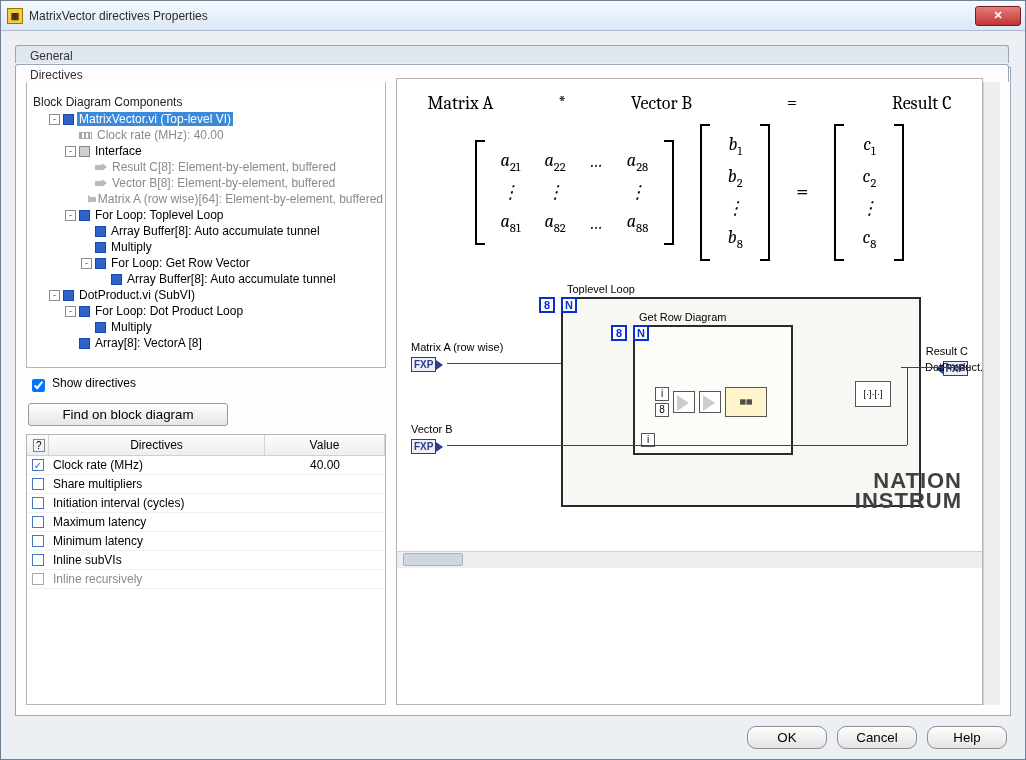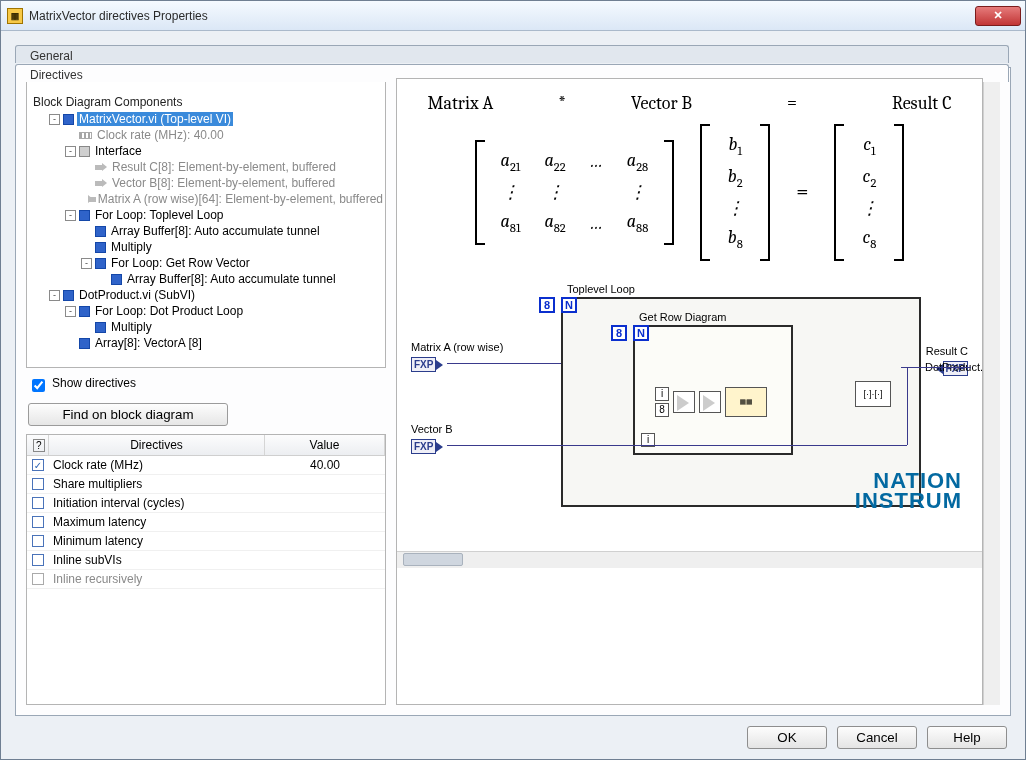--- a/index.html
+++ b/index.html
@@ -138,26 +138,26 @@
   .innerloop{position:absolute;border:2px solid #2a2a2a;background:#fcfcf8;}
   .smallbox{border:1px solid #555;background:#fff;width:14px;height:14px;display:inline-flex;align-items:center;justify-content:center;font-size:10px;}
   .tri{width:22px;height:22px;border:1px solid #555;background:#fff;position:relative;}
   .tri::after{content:"";position:absolute;left:3px;top:3px;border-top:8px solid transparent;border-bottom:8px solid transparent;border-left:12px solid #ccc;}
   .dpv{border:1px solid #555;background:#fff4cc;width:42px;height:30px;font-size:8px;display:flex;align-items:center;justify-content:center;flex-direction:column;}
   .dpcall{border:1px solid #555;background:#fff;width:36px;height:26px;display:flex;align-items:center;justify-content:center;font-size:9px;}
   .wire-h{position:absolute;height:1px;background:#3a3a8c;}
   .wire-v{position:absolute;width:1px;background:#3a3a8c;}
 
   .btnrow{display:flex;justify-content:flex-end;gap:10px;padding:10px 4px 0;}
-  .dlgbtn{width:80px;height:23px;background:linear-gradient(#fdfdfd,#e4e4e4);border:1px solid #8e8e8e;border-radius:3px;cursor:default;}
+  .dlgbtn{width:80px;height:23px;background:linear-gradient(#fdfdfd,#e4e4e4);border:1px solid #8e8e8e;border-radius:9px;cursor:default;}
   .scrollbar-h{height:17px;background:#efefef;border-top:1px solid #d0d0d0;display:flex;align-items:center;}
   .scrollbar-h .thumb{height:13px;width:60px;background:#cfd6df;border:1px solid #a9b2bd;border-radius:2px;margin-left:6px;}
   .scrollbar-v{width:17px;background:#efefef;border-left:1px solid #d0d0d0;}
   .previewrow{flex:1;display:flex;min-height:0;}
-  .watermark{position:absolute;right:6px;bottom:32px;color:#0369a1;font-weight:bold;font-size:22px;letter-spacing:1px;pointer-events:none;text-align:right;line-height:.9;}
+  .watermark{position:absolute;right:6px;bottom:32px;color:#404040;font-weight:bold;font-size:22px;letter-spacing:1px;pointer-events:none;text-align:right;line-height:.9;}
 </style>
 </head>
 <body>
 
 <div class="window">
   <div class="titlebar">
     <div class="appicon">▦</div>
     <div class="title">MatrixVector directives Properties</div>
     <div class="closebtn">✕</div>
   </div>

